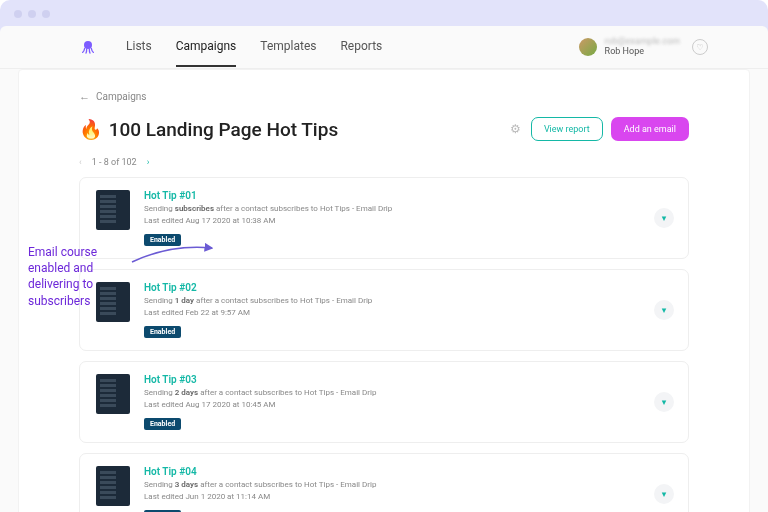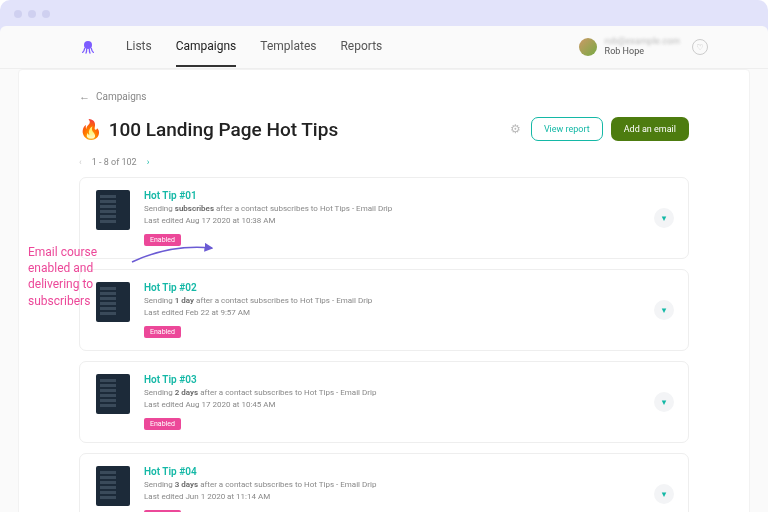--- a/index.html
+++ b/index.html
@@ -20,34 +20,34 @@
   .uemail{color:#bbb;filter:blur(1.5px);}
   .heart{width:14px;height:14px;border:1px solid #ccc;border-radius:50%;display:flex;align-items:center;justify-content:center;color:#bbb;font-size:8px;margin-left:12px;}
   .main{background:#fff;margin:0 18px;padding:20px 60px;border:1px solid #f2f2f2;border-radius:4px;}
   .crumb{font-size:10px;color:#888;display:flex;align-items:center;gap:6px;margin-bottom:14px;}
   .arrow{font-size:11px;}
   .header{display:flex;align-items:center;margin-bottom:16px;}
   .title{font-size:19px;font-weight:500;color:#222;display:flex;align-items:center;gap:6px;}
   .gear{color:#bbb;font-size:12px;margin-right:10px;}
   .btn{font-size:9px;padding:6px 12px;border-radius:7px;cursor:pointer;border:1px solid transparent;}
   .btn.outline{border-color:#14b8a6;color:#14b8a6;background:#fff;margin-right:8px;}
-  .btn.solid{background:#4d7c0f;color:#fff;}
+  .btn.solid{background:#d946ef;color:#fff;}
   .pager{font-size:9px;color:#888;display:flex;align-items:center;gap:10px;margin:12px 0 10px;}
   .pager .chevron{color:#14b8a6;cursor:pointer;}
   .pager .chevron.disabled{color:#ccc;cursor:default;}
   .card{border:1px solid #eee;border-radius:7px;padding:12px 16px 12px;display:flex;gap:14px;align-items:flex-start;margin-bottom:10px;position:relative;}
   .thumb{width:34px;height:40px;background:#1c2a39;border-radius:2px;position:relative;overflow:hidden;}
   .thumb::before{content:"";position:absolute;top:5px;left:4px;right:14px;height:3px;background:#3a4a5a;box-shadow:0 5px 0 #3a4a5a,0 10px 0 #3a4a5a,0 15px 0 #3a4a5a,0 20px 0 #3a4a5a,0 25px 0 #3a4a5a;}
   .cbody{flex:1;}
   .ctitle{font-size:10px;font-weight:600;color:#14b8a6;margin-bottom:2px;}
   .cdesc{font-size:8px;color:#888;line-height:1.5;}
   .cdesc b{color:#666;font-weight:600;}
-  .badge{display:inline-block;background:#ec4899;color:#fff;font-size:7px;font-weight:400;padding:2px 6px;border-radius:2px;margin-top:4px;}
+  .badge{display:inline-block;background:#0c4a6e;color:#fff;font-size:7px;font-weight:700;padding:2px 6px;border-radius:2px;margin-top:4px;}
   .expand{position:absolute;right:14px;top:50%;transform:translateY(-50%);width:20px;height:20px;border-radius:50%;background:#f3f4f6;display:flex;align-items:center;justify-content:center;color:#14b8a6;font-size:9px;cursor:pointer;}
-  .annotation{position:absolute;left:28px;top:244px;width:110px;font-size:12px;line-height:1.35;color:#ec4899;z-index:5;}
+  .annotation{position:absolute;left:28px;top:244px;width:110px;font-size:12px;line-height:1.35;color:#6d28d9;z-index:5;}
   .ann-arrow{position:absolute;left:130px;top:242px;z-index:5;}
 </style>
 </head>
 <body>
 
 <div class="stage">
 
   <div class="annotation">Email course enabled and delivering to subscribers</div>
   <svg class="ann-arrow" width="90" height="28">
     <defs>

